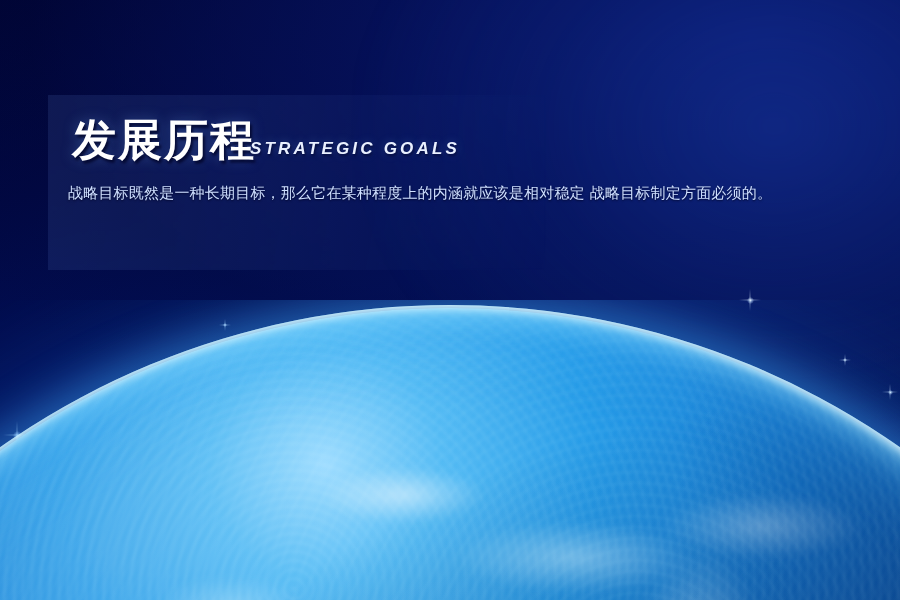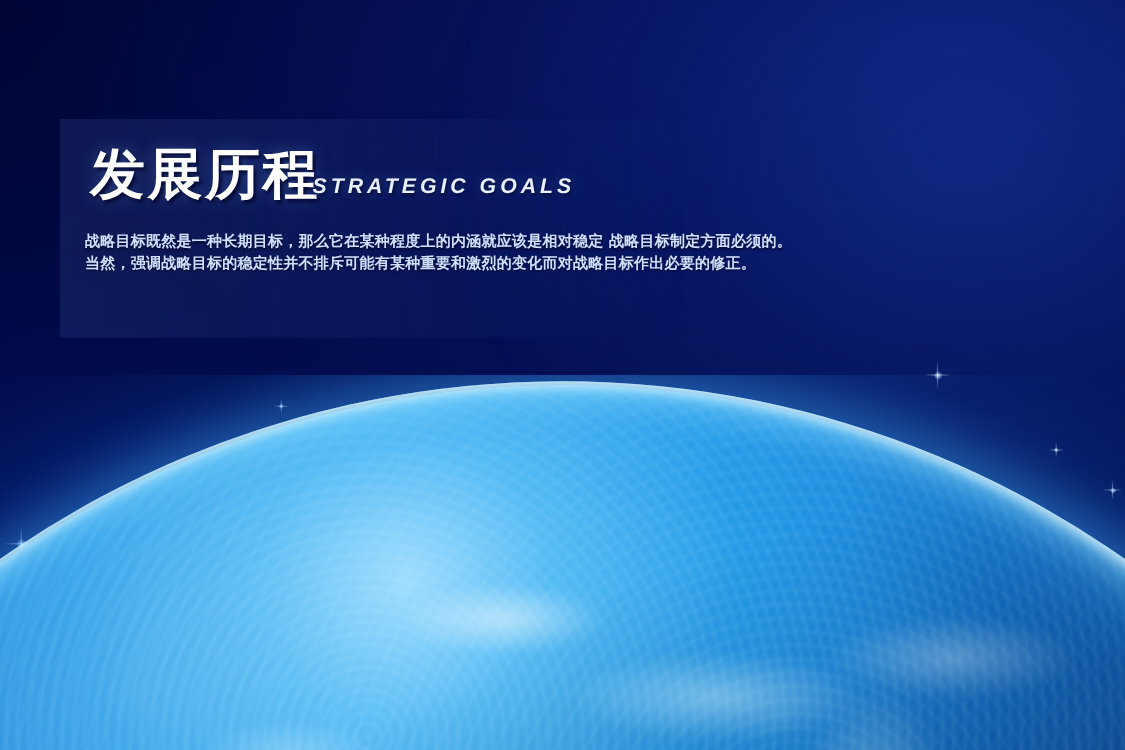--- a/index.html
+++ b/index.html
@@ -231,23 +231,23 @@
 
   .body-copy {
     position: absolute;
     left: 68px;
     top: 188px;
     width: 700px;
   }
   .body-copy p {
     margin: 0 0 6px 0;
     font-family: "DejaVu Sans", "Liberation Sans", sans-serif;
-    font-size: 12px;
+    font-size: 15px;
     line-height: 11px;
-    font-weight: bold;
+    font-weight: normal;
     color: #cfe0ff;
     letter-spacing: 0.2px;
     white-space: nowrap;
     text-shadow: 0 1px 2px rgba(0,4,40,0.9);
   }
 </style>
 </head>
 <body>
 
 <div class="stage">
@@ -276,16 +276,15 @@
 
   <div class="panel"></div>
 
   <div class="title-row">
     <span class="title-cn">发展历程</span>
     <span class="title-en">STRATEGIC GOALS</span>
   </div>
 
   <div class="body-copy">
     <p>战略目标既然是一种长期目标，那么它在某种程度上的内涵就应该是相对稳定 战略目标制定方面必须的。</p>
-    <p>当然，强调战略目标的稳定性并不排斥可能有某种重要和激烈的变化而对战略目标作出必要的修正。</p>
   </div>
 
 </div>
 
 </body></html>

